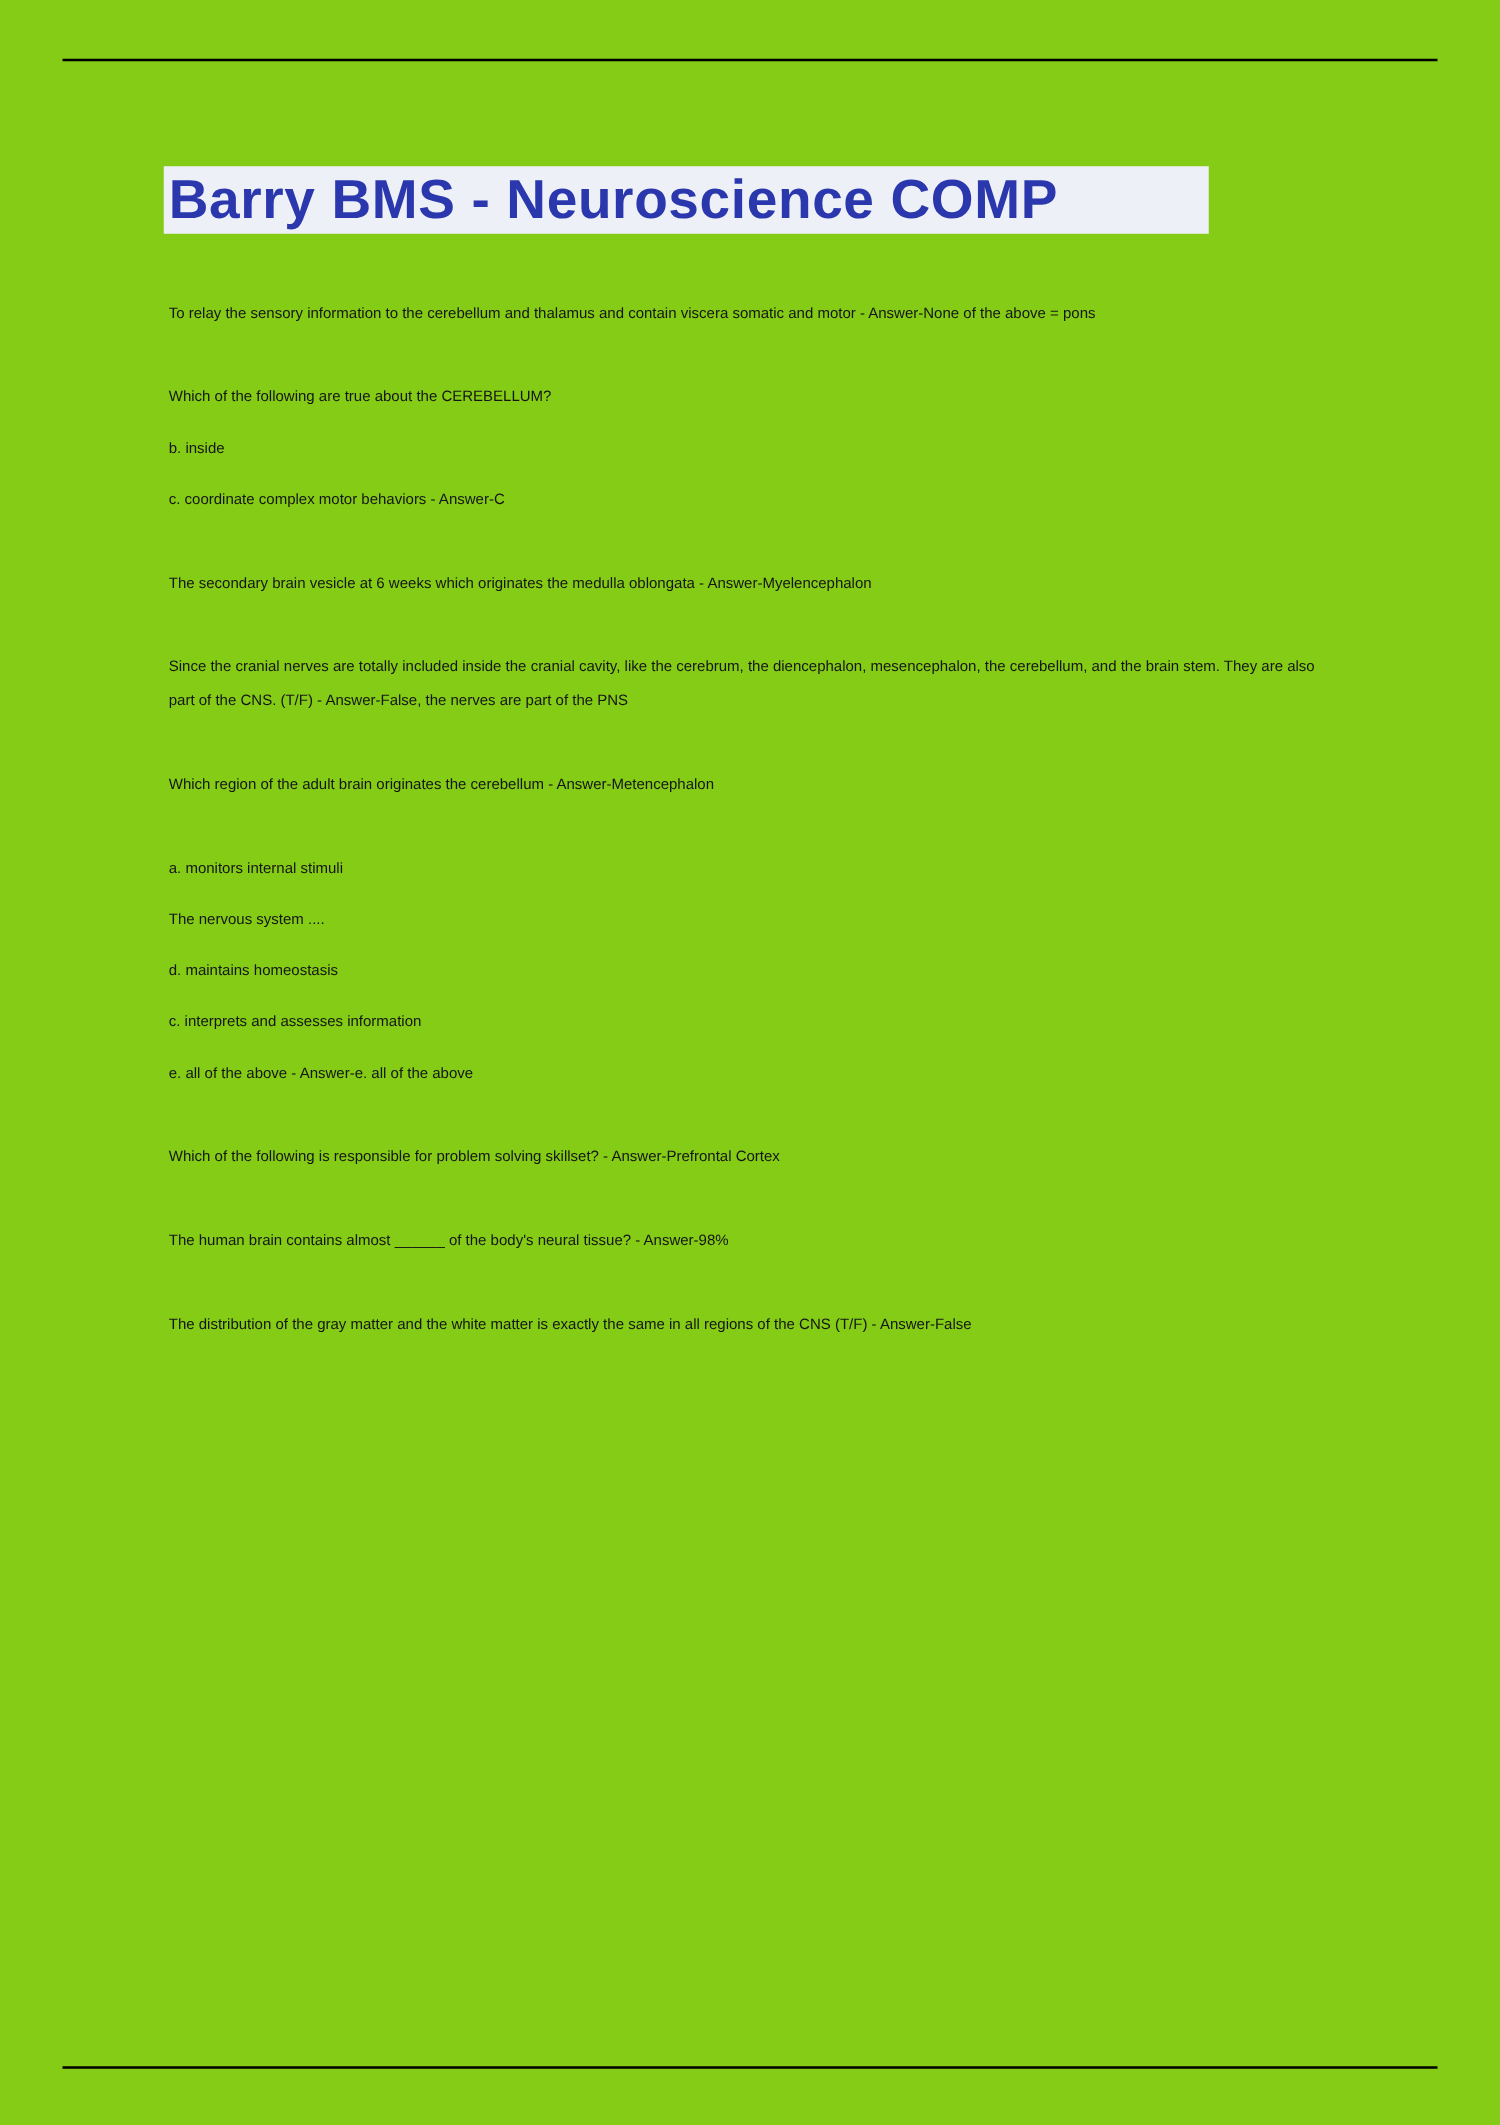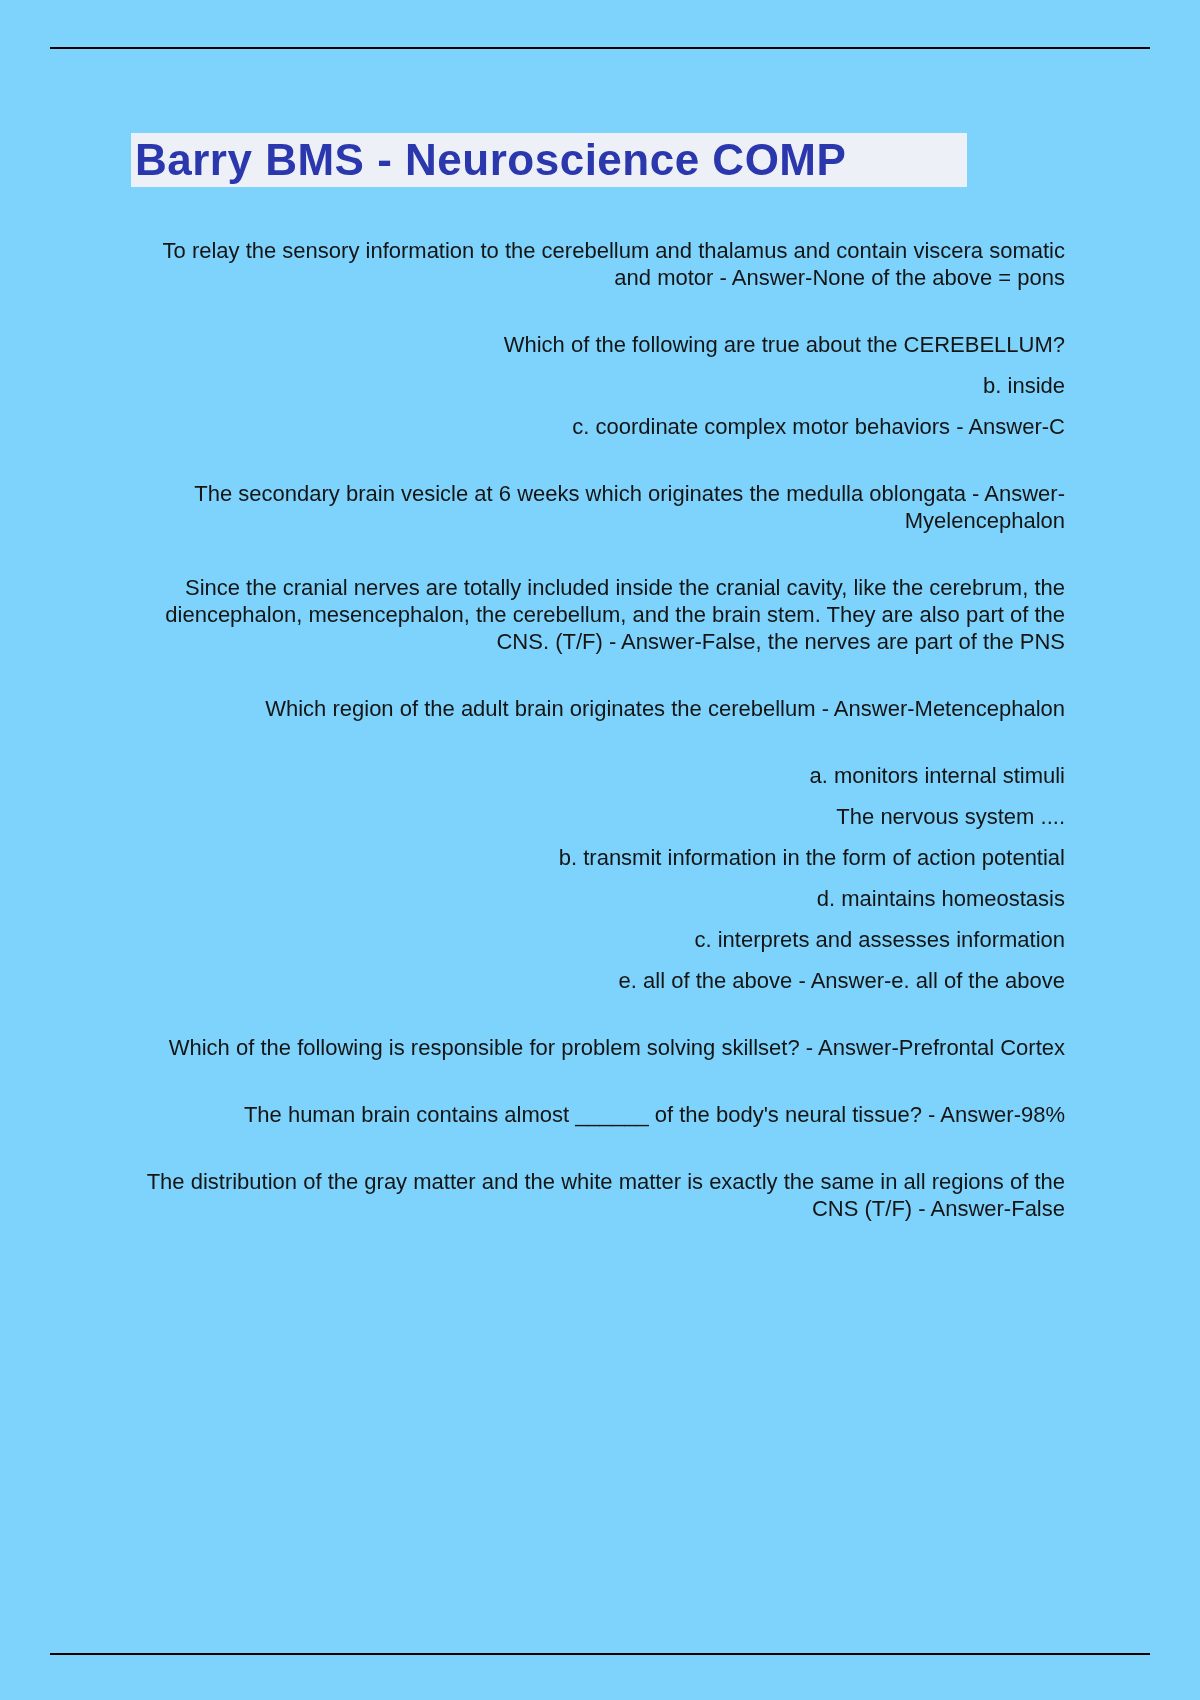--- a/index.html
+++ b/index.html
@@ -4,21 +4,21 @@
 <style>
   html, body {
     margin: 0;
     padding: 0;
     background: #ffffff;
   }
   .page {
     position: relative;
     width: 1200px;
     height: 1700px;
-    background: #7dd3fc;
+    background: #84cc16;
     font-family: "Liberation Sans", sans-serif;
     color: #151515;
     overflow: hidden;
   }
   .rule {
     position: absolute;
     left: 50px;
     width: 1100px;
     height: 0;
     border-top: 2px solid #000000;
@@ -42,23 +42,22 @@
     line-height: 50px;
     padding: 2px 0 2px 4px;
     margin-left: -4px;
     white-space: nowrap;
   }
   .block {
     margin: 0 0 40px 0;
   }
   .block p {
     margin: 4px 0 14px 0;
-    font-size: 22px;
+    font-size: 12px;
     line-height: 27px;
-    text-align: right;
   }
 </style>
 </head>
 <body>
 
 <div class="page" style="color: rgb(21, 21, 21);">
   <div class="rule rule-top" style="border-top-color: rgb(0, 0, 0);"></div>
 
   <div class="doc">
     <h1 class="title" style="color: rgb(43, 56, 173); background: rgb(238, 240, 248);">Barry BMS - Neuroscience COMP</h1>
@@ -77,21 +76,20 @@
         </div>
         <div class="block">
           <p>Since the cranial nerves are totally included inside the cranial cavity, like the cerebrum, the diencephalon, mesencephalon, the cerebellum, and the brain stem. They are also part of the CNS. (T/F) - Answer-False, the nerves are part of the PNS</p>
         </div>
         <div class="block">
           <p>Which region of the adult brain originates the cerebellum - Answer-Metencephalon</p>
         </div>
         <div class="block">
           <p>a. monitors internal stimuli</p>
           <p>The nervous system ....</p>
-          <p>b. transmit information in the form of action potential</p>
           <p>d. maintains homeostasis</p>
           <p>c. interprets and assesses information</p>
           <p>e. all of the above - Answer-e. all of the above</p>
         </div>
         <div class="block">
           <p>Which of the following is responsible for problem solving skillset? - Answer-Prefrontal Cortex</p>
         </div>
         <div class="block">
           <p>The human brain contains almost ______ of the body's neural tissue? - Answer-98%</p>
         </div>

